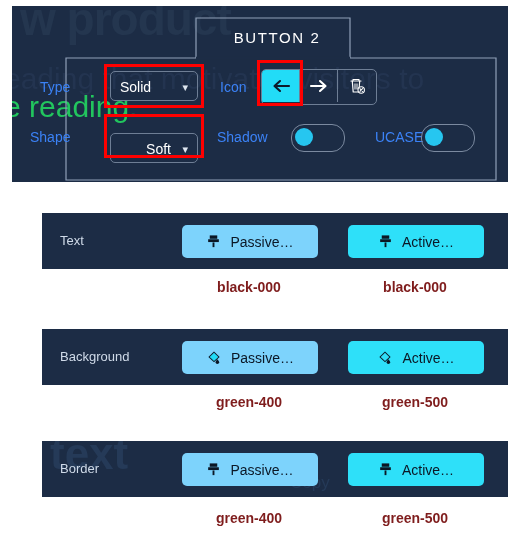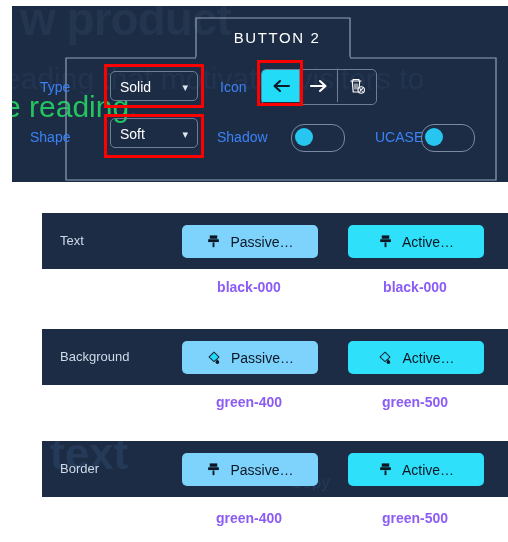--- a/index.html
+++ b/index.html
@@ -45,21 +45,21 @@
   .lbl-shadow{left:205px;top:8px;}
   .lbl-ucase{left:350px;top:8px;margin-left:13px;}
 
   .select{
     position:absolute;width:88px;height:30px;border:1px solid #6e7e95;
     border-radius:5px;background:transparent;color:#ffffff;font-size:14px;
     line-height:30px;padding:0 0 0 9px;box-sizing:border-box;
   }
   .select .chev{position:absolute;right:9px;top:0;font-size:11px;color:#dfe7f0;}
   .sel-type{left:98px;top:9px;}
-  .sel-shape{left:98px;top:6px;}
+  .sel-shape{left:98px;top:21px;text-align:center;}
 
   
   .anno{position:absolute;border:3px solid #ff0000;box-sizing:border-box;pointer-events:none;}
   .anno-type{left:92px;top:2px;width:100px;height:44px;}
   .anno-shape{left:92px;top:2px;width:100px;height:44px;}
   .anno-icon{left:245px;top:-2px;width:46px;height:46px;}
 
   
   .seg{
     position:absolute;left:249px;top:7px;height:34px;
@@ -105,21 +105,21 @@
   .swatch{
     position:absolute;top:12px;height:33px;border-radius:5px;
     display:flex;align-items:center;justify-content:center;gap:9px;
     color:#0b1725;font-size:14px;
   }
   .swatch .gi{display:block;}
   .sw-passive{background:#7dd3fc;}
   .sw-active{background:#2ee0f9;}
 
   .cap{
-    position:absolute;color:#8b5cf6;font-size:14px;font-weight:bold;
+    position:absolute;color:#7f1d1d;font-size:14px;font-weight:bold;
     text-align:center;
   }
 </style>
 </head>
 <body>
 
 <div class="panel">
 
   <div class="watermark wm-prod">w product</div>
   <div class="watermark wm-l1">eading that motivates visitors to</div>

